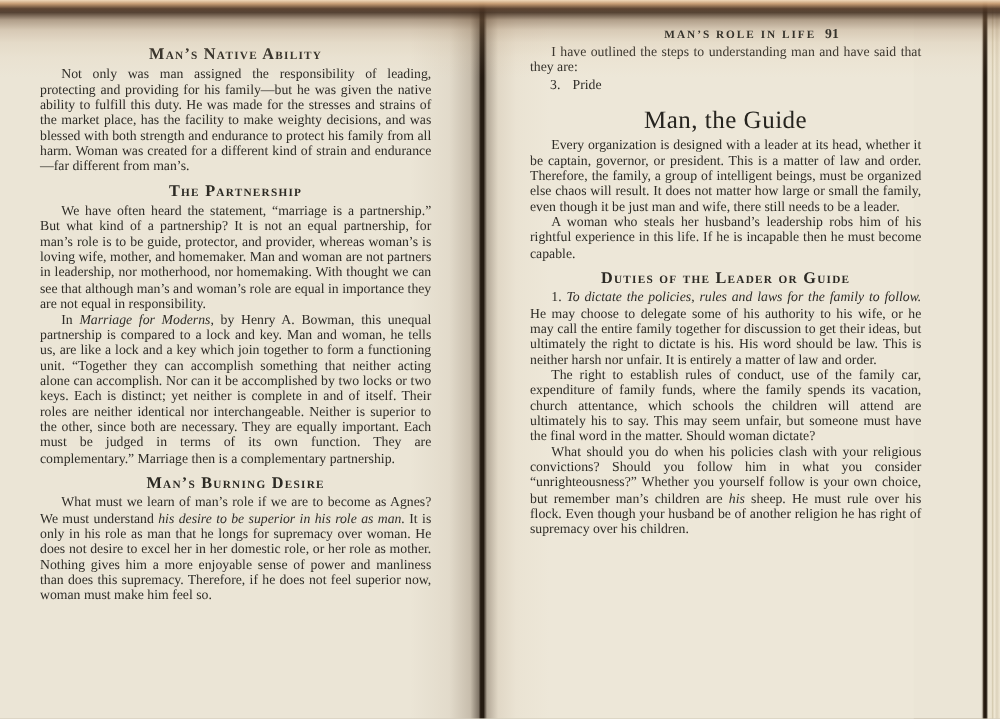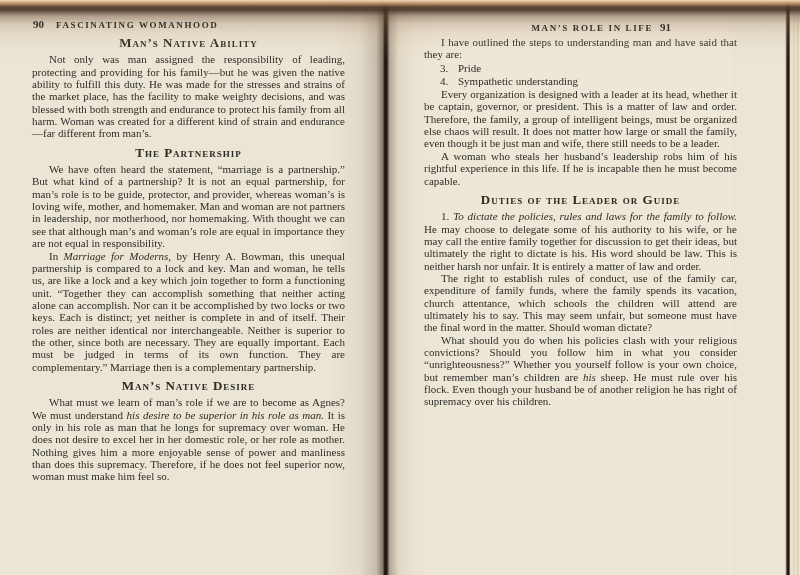--- a/index.html
+++ b/index.html
@@ -89,52 +89,49 @@
     margin:15px 0 8px; text-align:center;
     font-size:20px; font-weight:normal; letter-spacing:0.4px; color:#26241f;
   }
 </style>
 </head>
 <body>
 
 <div class="scan">
 
   <div class="page page-left">
-    <div class="rh rh-left">
-      <span class="pgno">90</span><span class="title">FASCINATING WOMANHOOD</span>
-    </div>
     <div class="body-col col-left">
       <h3 class="sec-heading first">Man’s Native Ability</h3>
       <div>
           <p class="para"><span>Not only was man assigned the responsibility of leading, protecting and providing for his family—but he was given the native ability to fulfill this duty. He was made for the stresses and strains of the market place, has the facility to make weighty decisions, and was blessed with both strength and endurance to protect his family from all harm. Woman was created for a different kind of strain and endurance—far different from man’s.</span></p>
         </div>
       <h3 class="sec-heading">The Partnership</h3>
       <div>
           <p class="para"><span>We have often heard the statement, “marriage is a partnership.” But what kind of a partnership? It is not an equal partnership, for man’s role is to be guide, protector, and provider, whereas woman’s is loving wife, mother, and homemaker. Man and woman are not partners in leadership, nor motherhood, nor homemaking. With thought we can see that although man’s and woman’s role are equal in importance they are not equal in responsibility.</span></p>
           <p class="para"><span>In </span><em>Marriage for Moderns,</em><span> by Henry A. Bowman, this unequal partnership is compared to a lock and key. Man and woman, he tells us, are like a lock and a key which join together to form a functioning unit. “Together they can accomplish something that neither acting alone can accomplish. Nor can it be accomplished by two locks or two keys. Each is distinct; yet neither is complete in and of itself. Their roles are neither identical nor interchangeable. Neither is superior to the other, since both are necessary. They are equally important. Each must be judged in terms of its own function. They are complementary.” Marriage then is a complementary partnership.</span></p>
         </div>
-      <h3 class="sec-heading">Man’s Native Desire</h3>
+      <h3 class="sec-heading">Man’s Burning Desire</h3>
       <div>
           <p class="para"><span>What must we learn of man’s role if we are to become as Agnes? We must understand </span><em>his desire to be superior in his role as man.</em><span> It is only in his role as man that he longs for supremacy over woman. He does not desire to excel her in her domestic role, or her role as mother. Nothing gives him a more enjoyable sense of power and manliness than does this supremacy. Therefore, if he does not feel superior now, woman must make him feel so.</span></p>
         </div>
     </div>
   </div>
 
   <div class="page page-right">
     <div class="rh rh-right">
       <span class="title">MAN’S ROLE IN LIFE</span><span class="pgno">91</span>
     </div>
     <div class="body-col col-right">
       <div>
           <p class="para"><span>I have outlined the steps to understanding man and have said that they are:</span></p>
         </div>
       <ol class="steps">
           <li><span class="num">3.</span><span>Pride</span></li>
-          <li><span class="num">4.</span><span>Sympathetic understanding</span></li>
         </ol>
+      <h1 class="chapter-title">Man, the Guide</h1>
       <div>
           <p class="para"><span>Every organization is designed with a leader at its head, whether it be captain, governor, or president. This is a matter of law and order. Therefore, the family, a group of intelligent beings, must be organized else chaos will result. It does not matter how large or small the family, even though it be just man and wife, there still needs to be a leader.</span></p>
           <p class="para"><span>A woman who steals her husband’s leadership robs him of his rightful experience in this life. If he is incapable then he must become capable.</span></p>
         </div>
       <h3 class="sec-heading">Duties of the Leader or Guide</h3>
       <div>
           <p class="para"><span>1. </span><em>To dictate the policies, rules and laws for the family to follow.</em><span> He may choose to delegate some of his authority to his wife, or he may call the entire family together for discussion to get their ideas, but ultimately the right to dictate is his. His word should be law. This is neither harsh nor unfair. It is entirely a matter of law and order.</span></p>
           <p class="para"><span>The right to establish rules of conduct, use of the family car, expenditure of family funds, where the family spends its vacation, church attentance, which schools the children will attend are ultimately his to say. This may seem unfair, but someone must have the final word in the matter. Should woman dictate?</span></p>
           <p class="para"><span>What should you do when his policies clash with your religious convictions? Should you follow him in what you consider “unrighteousness?” Whether you yourself follow is your own choice, but remember man’s children are </span><em>his</em><span> sheep. He must rule over his flock. Even though your husband be of another religion he has right of supremacy over his children.</span></p>
         </div>

